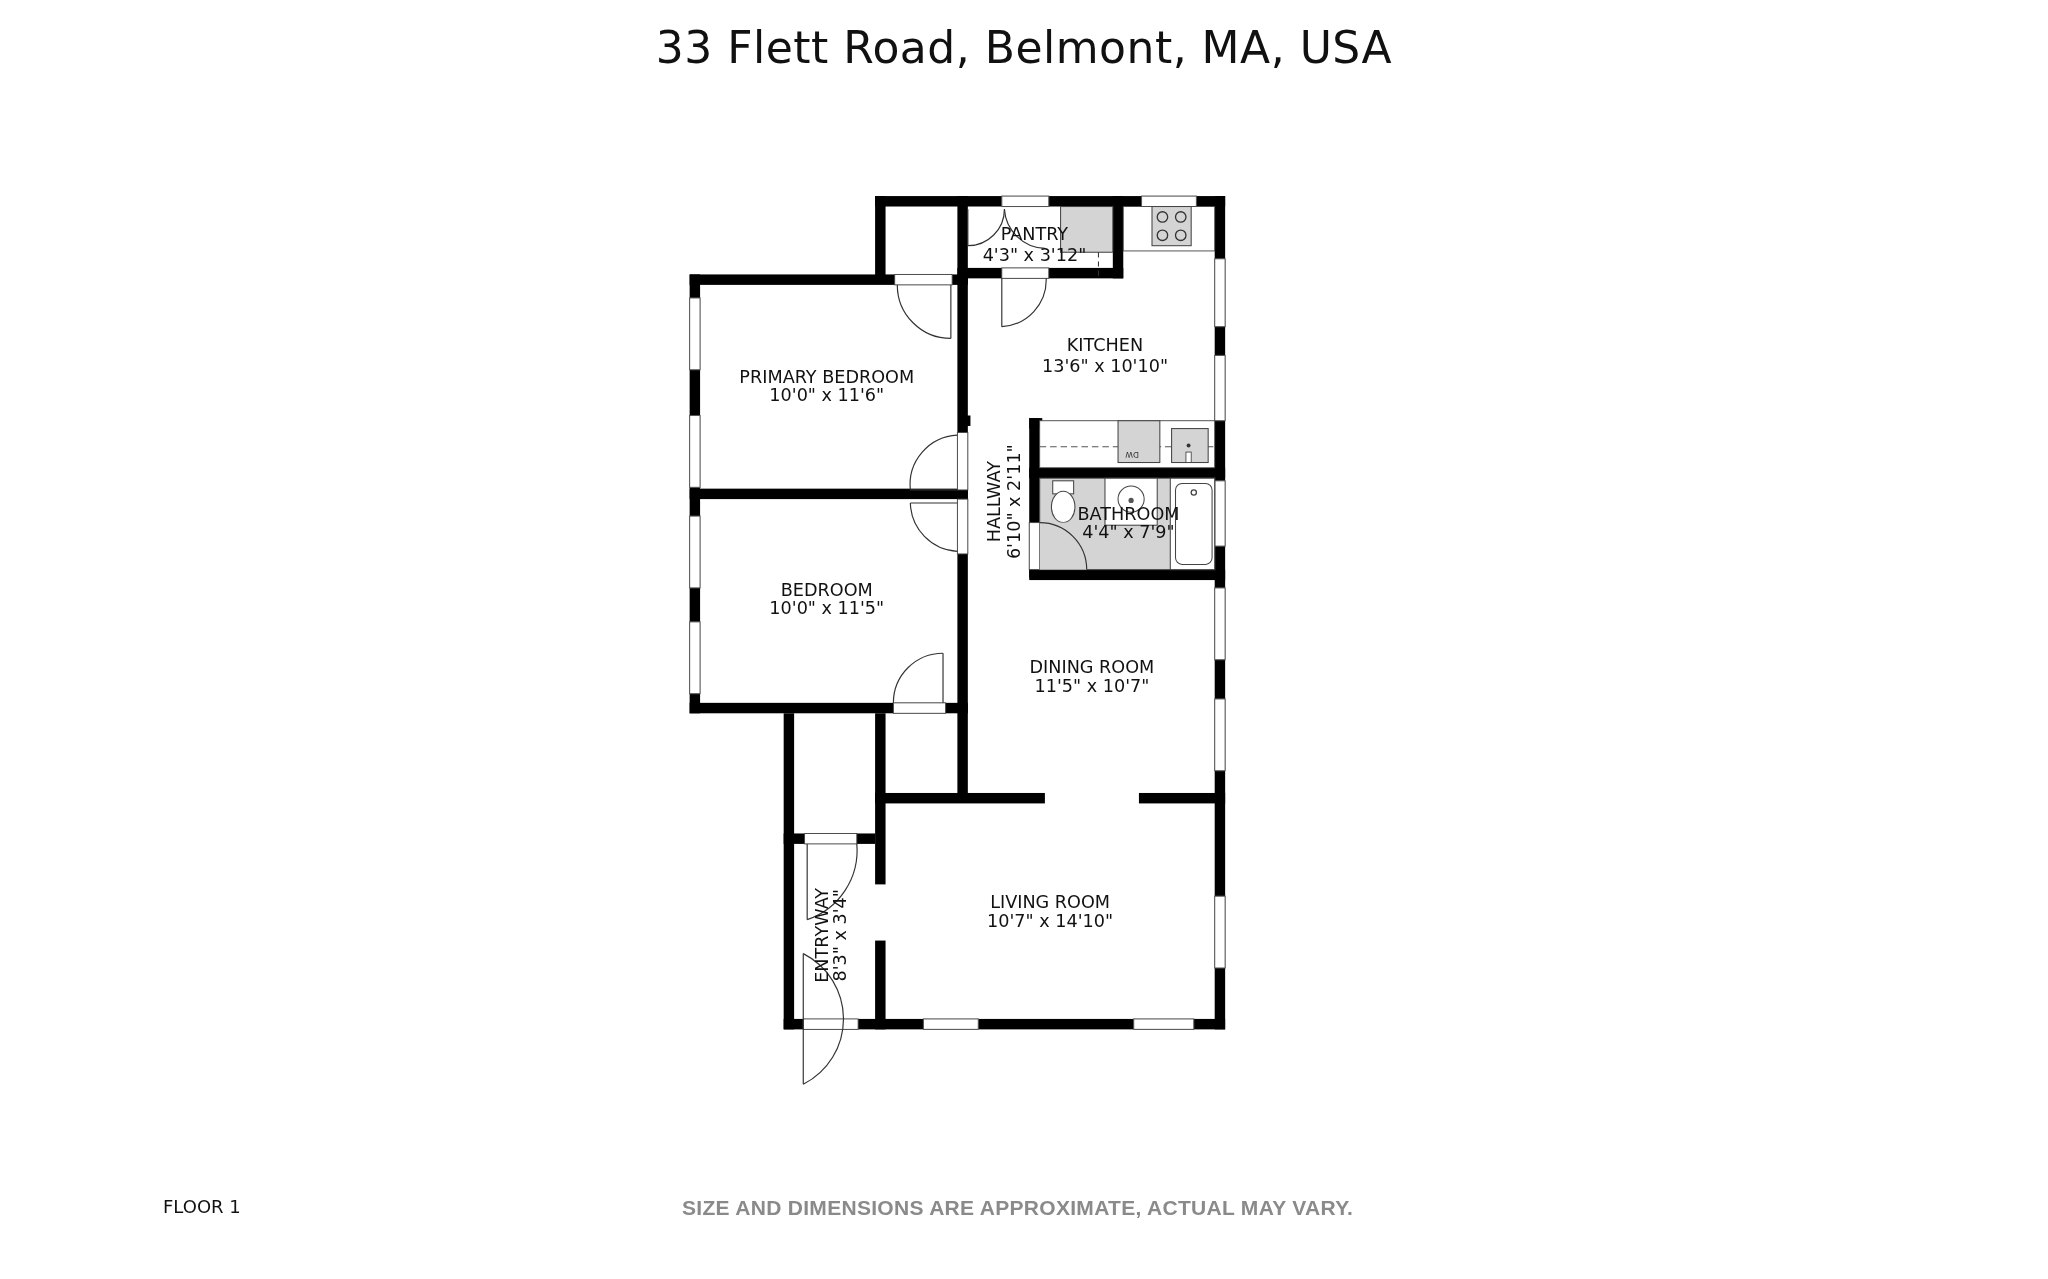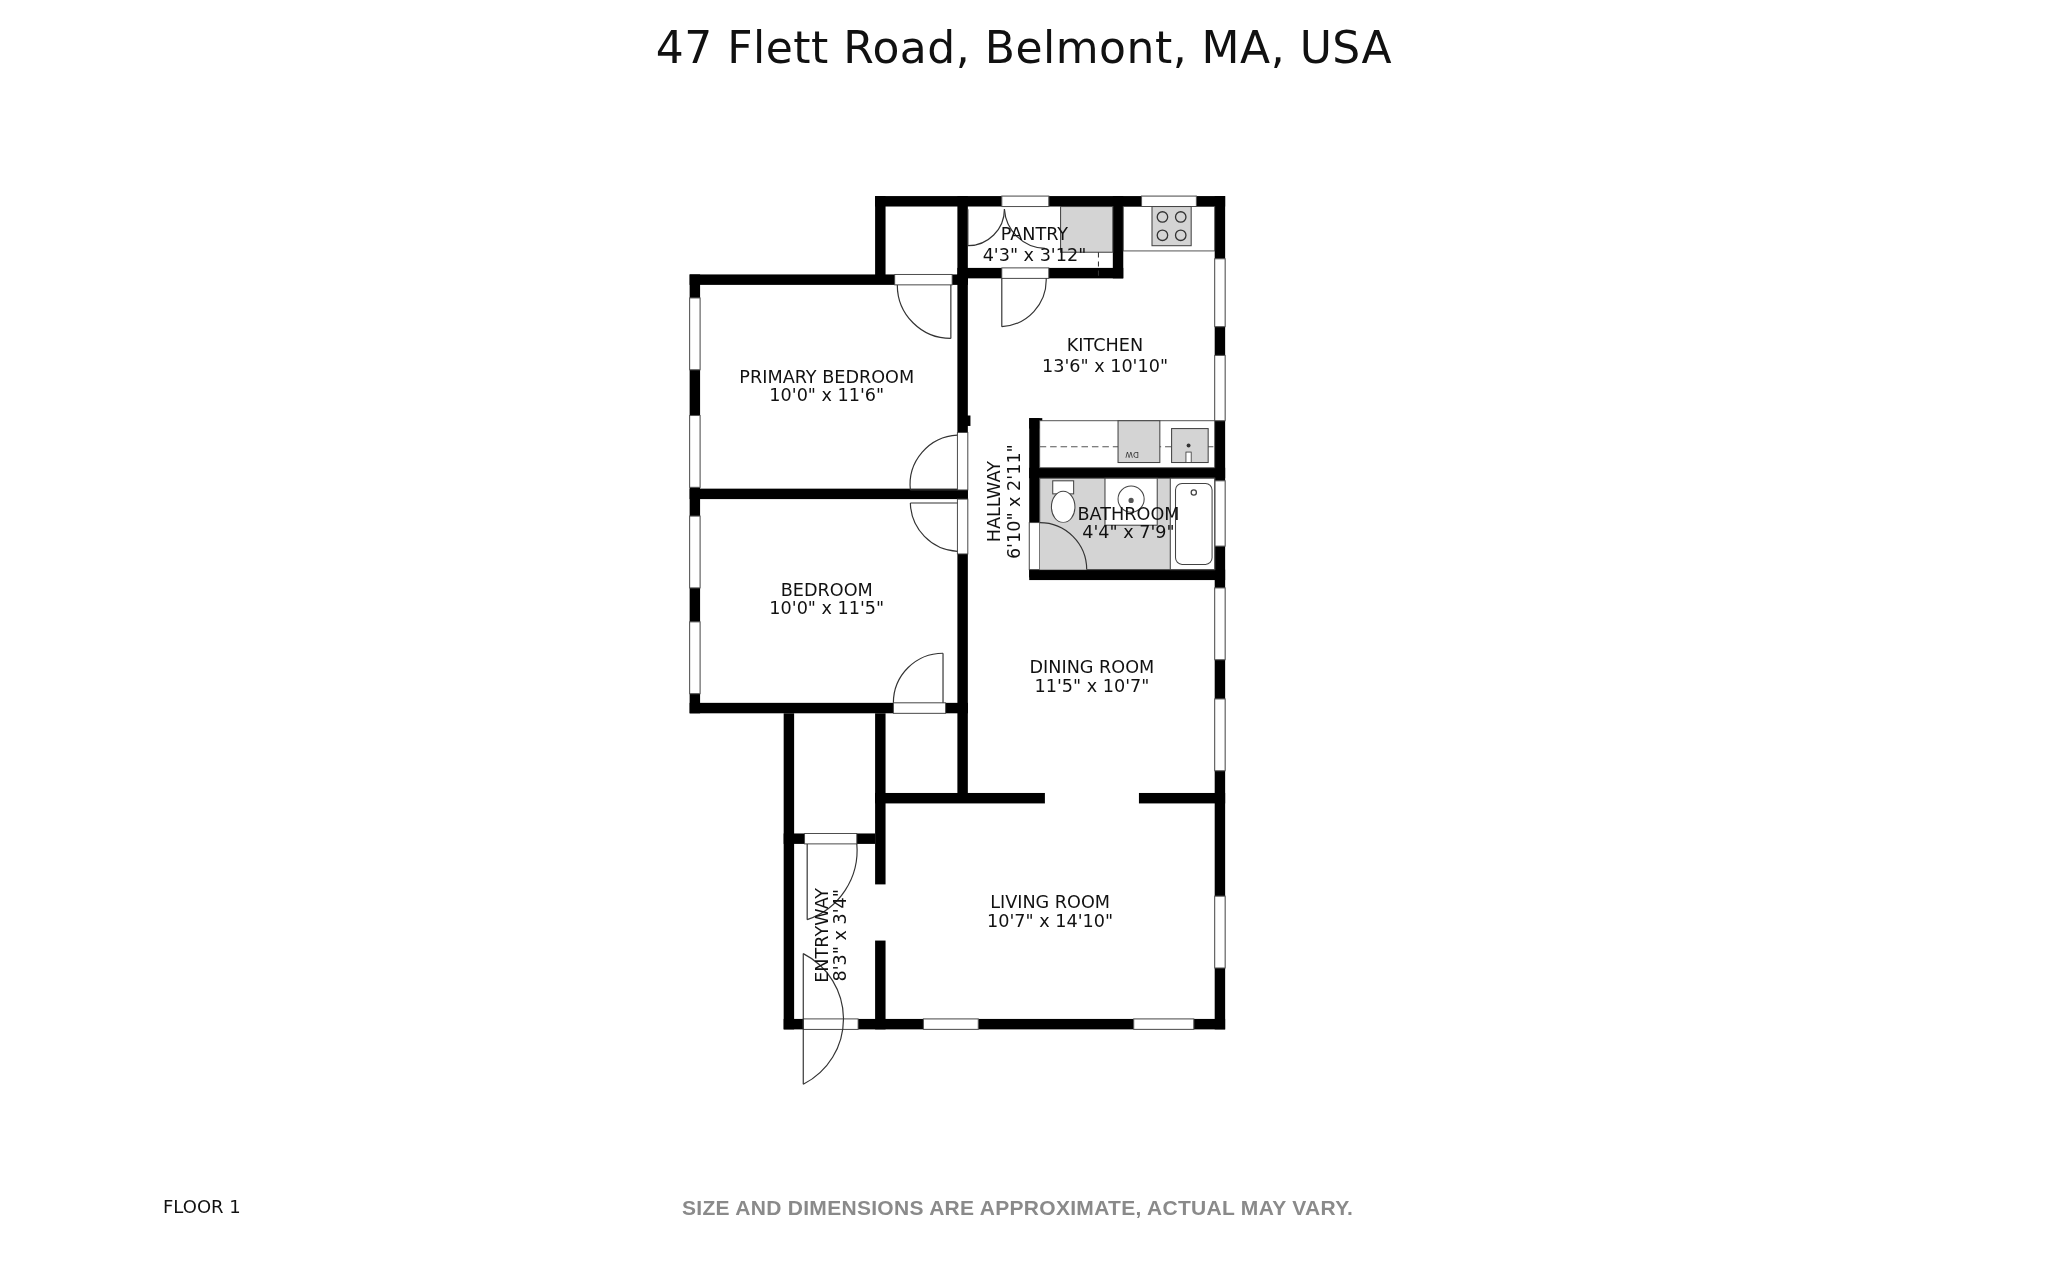--- a/index.html
+++ b/index.html
@@ -12,21 +12,21 @@
   .wall { fill:#000; }
   .win { fill:#fff; stroke:#555; stroke-width:0.8; }
   .door-arc { fill:none; stroke:#333; stroke-width:0.9; }
   .door-leaf { stroke:#333; stroke-width:0.9; }
   .gap { fill:#fff; stroke:#444; stroke-width:0.7; }
   .fixture { fill:#d4d4d4; stroke:#444; stroke-width:0.8; }
 </style>
 </head>
 <body>
 
-<div class="title" style="width:2048px;">47 Flett Road, Belmont, MA, USA</div>
+<div class="title" style="width:2048px;">33 Flett Road, Belmont, MA, USA</div>
 
 <svg id="plan" viewBox="0 0 1568 979" xmlns="http://www.w3.org/2000/svg">
 
   <g>
 
     <rect class="wall" x="670" y="150" width="268" height="8"></rect>
 
     <rect class="wall" x="670" y="150" width="8" height="66"></rect>
 
     <rect class="wall" x="930" y="150" width="8" height="638"></rect>

